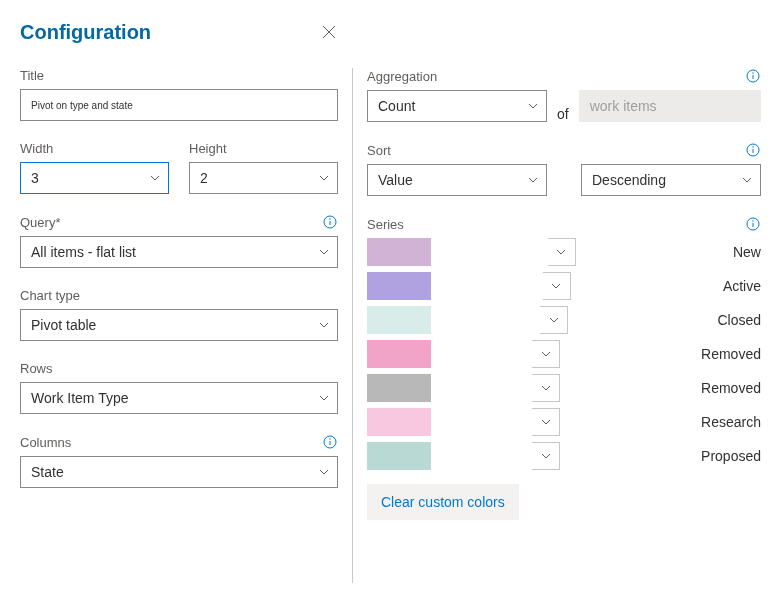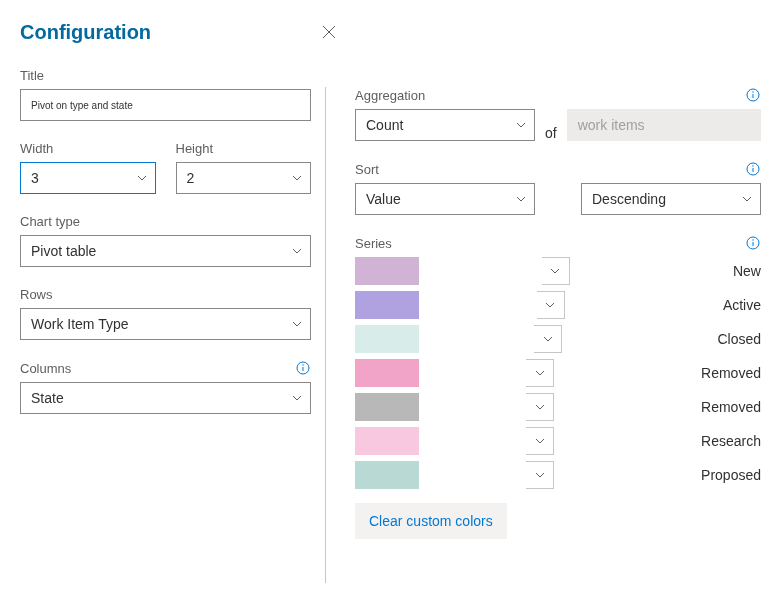--- a/index.html
+++ b/index.html
@@ -48,22 +48,21 @@
       flex: 1;
       gap: 0;
     }
     .left-panel {
       width: 350px;
       padding-right: 14px;
     }
     .right-panel {
       flex: 1;
       border-left: 1px solid #c8c6c4;
-      padding-left: 29px;
-      margin-top: 19px;
+      padding-left: 14px;
     }
     .field-group {
       margin-bottom: 20px;
     }
     .field-label-row {
       display: flex;
       justify-content: space-between;
       align-items: center;
       margin-bottom: 6px;
     }
@@ -142,21 +141,21 @@
       background: #edebe9;
       border: 1px solid #edebe9;
       color: #a19f9d;
       padding: 0 10px;
       display: flex;
       align-items: center;
       font-size: 14px;
     }
     .sort-row {
       display: flex;
-      gap: 46px;
+      gap: 34px;
       border-radius: 15px;
     }
     .sort-row .select-wrap {
       width: 180px;
     }
     .series-list {
       display: flex;
       flex-direction: column;
       gap: 6px;
     }
@@ -253,20 +252,42 @@
             </select>
             <span class="select-chevron">
               <svg width="12" height="12" viewBox="0 0 12 12">
                   <path d="M2 4 L6 8 L10 4" stroke="currentColor" stroke-width="1" fill="none"></path>
                 </svg>
             </span>
           </div>
         </div>
       </div>
 
+      <div class="field-group">
+        <div class="field-label-row">
+          <span class="field-label">Query*</span>
+          <span class="info-icon">
+            <svg width="14" height="14" viewBox="0 0 14 14">
+                <circle cx="7" cy="7" r="6" stroke="currentColor" stroke-width="1" fill="none"></circle>
+                <line x1="7" y1="6" x2="7" y2="10" stroke="currentColor" stroke-width="1"></line>
+                <circle cx="7" cy="4" r="0.7" fill="currentColor"></circle>
+              </svg>
+          </span>
+        </div>
+        <div class="select-wrap">
+          <select class="select">
+            <option>All items - flat list</option>
+          </select>
+          <span class="select-chevron">
+            <svg width="12" height="12" viewBox="0 0 12 12">
+                <path d="M2 4 L6 8 L10 4" stroke="currentColor" stroke-width="1" fill="none"></path>
+              </svg>
+          </span>
+        </div>
+      </div>
 
       <div class="field-group">
         <div class="field-label-row">
           <span class="field-label">Chart type</span>
         </div>
         <div class="select-wrap">
           <select class="select">
             <option>Pivot table</option>
           </select>
           <span class="select-chevron">

